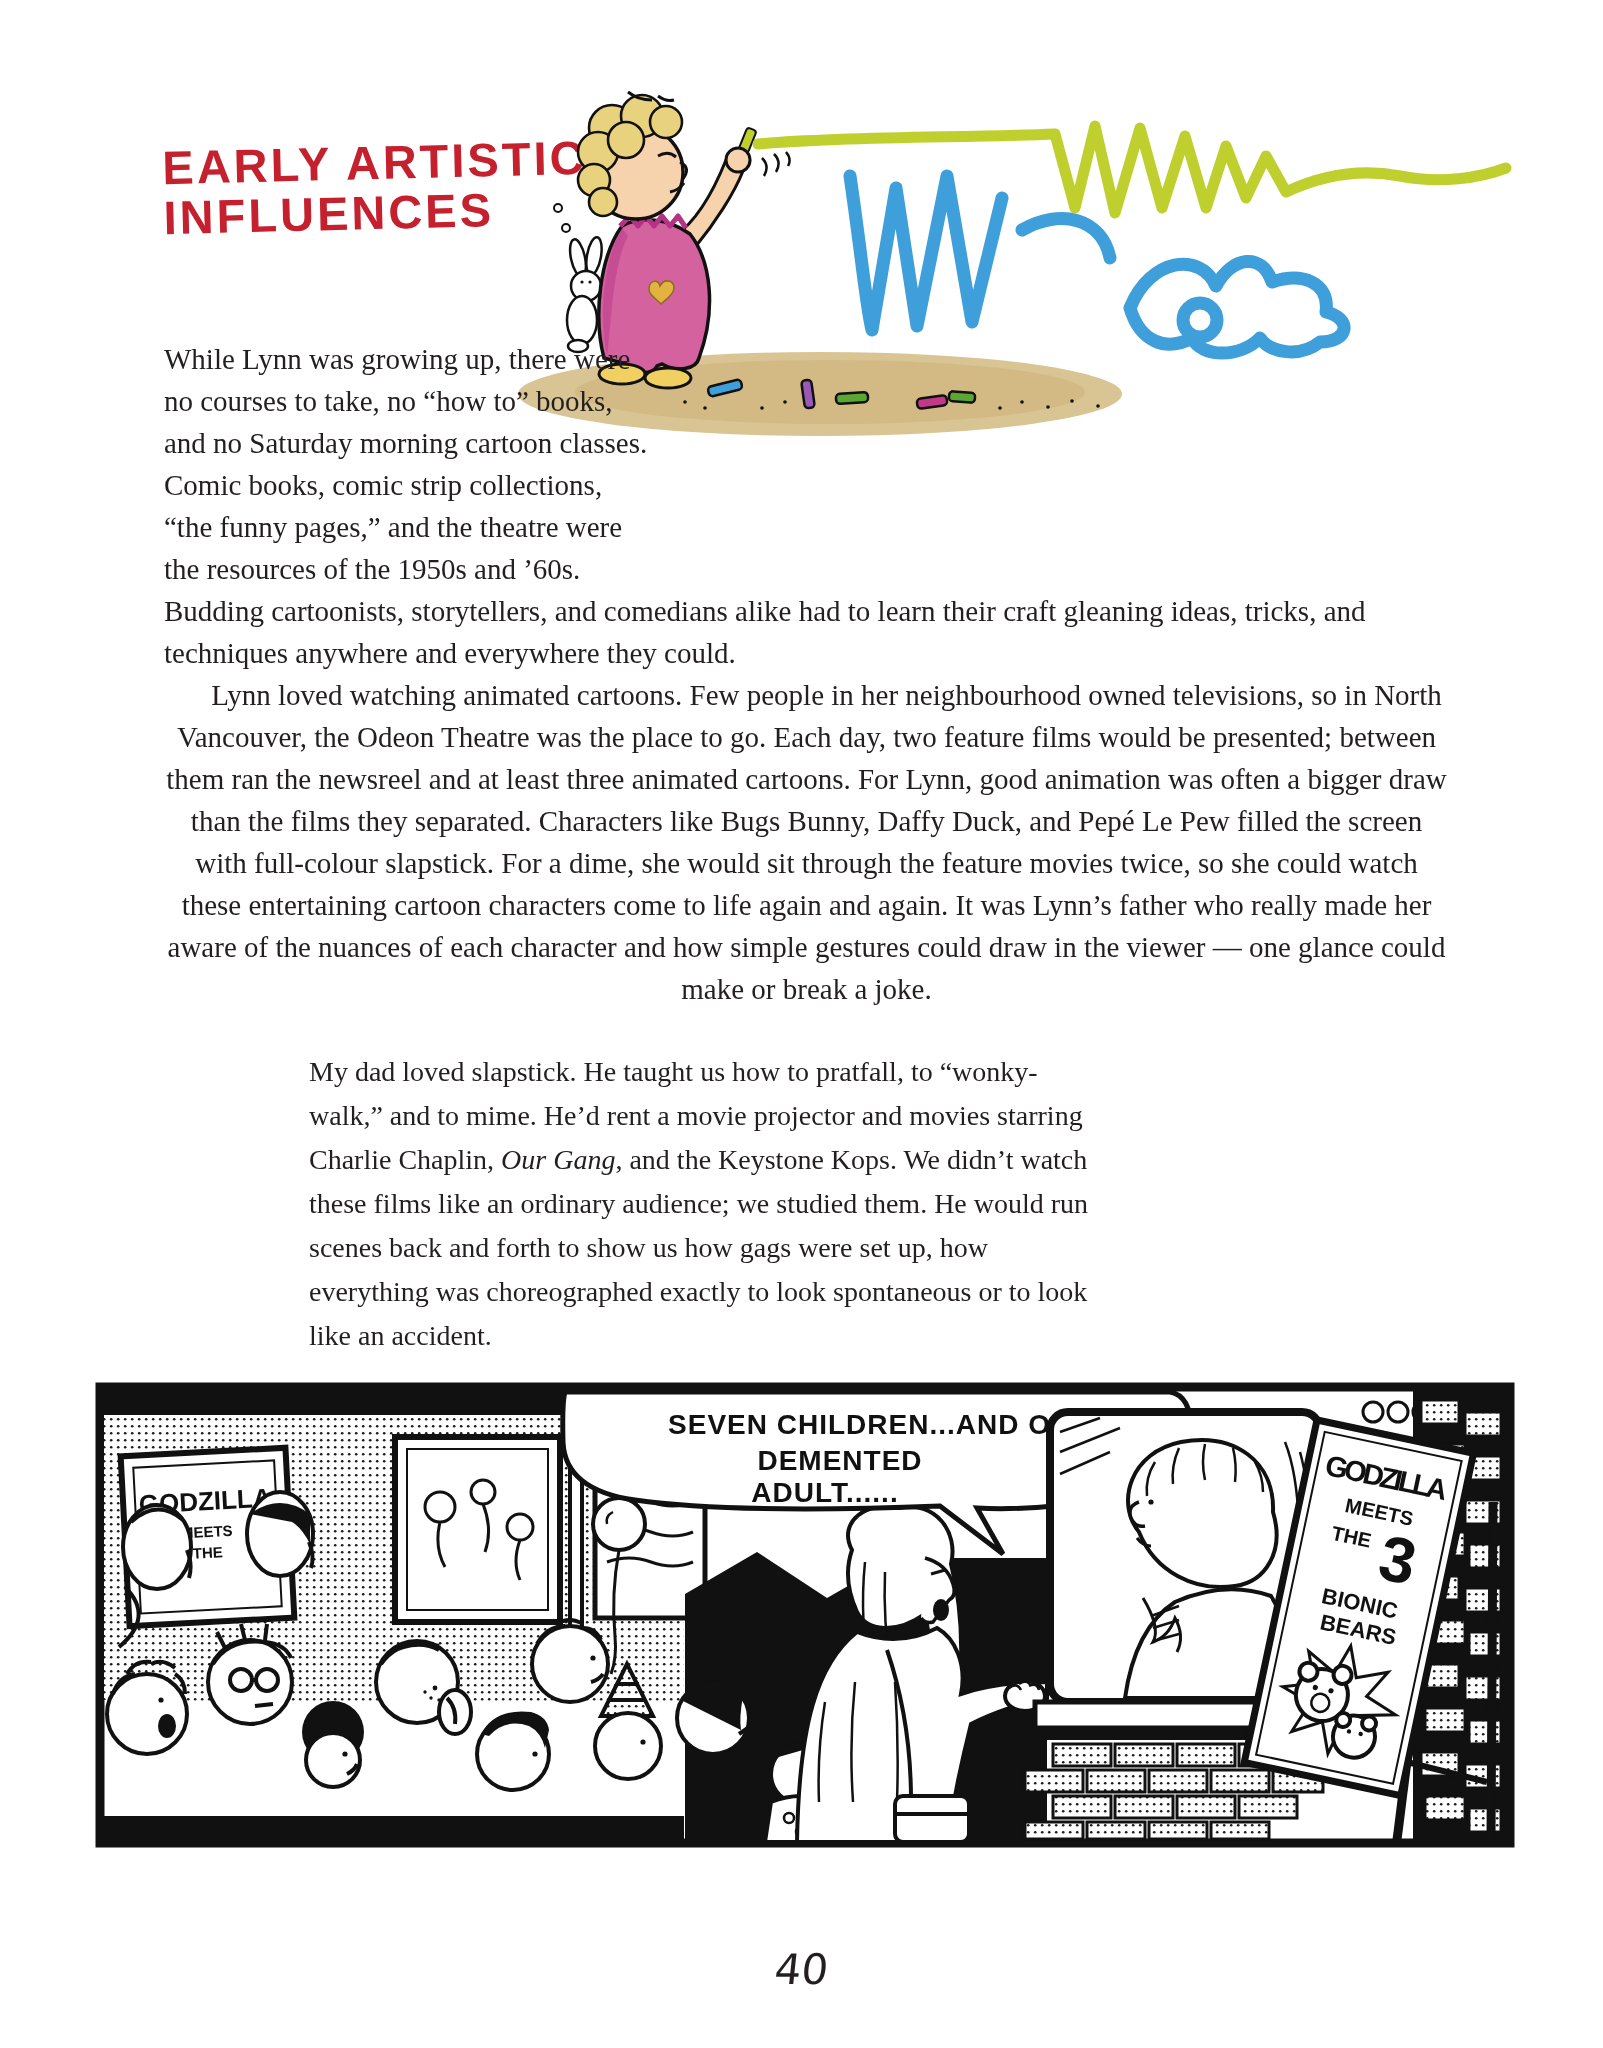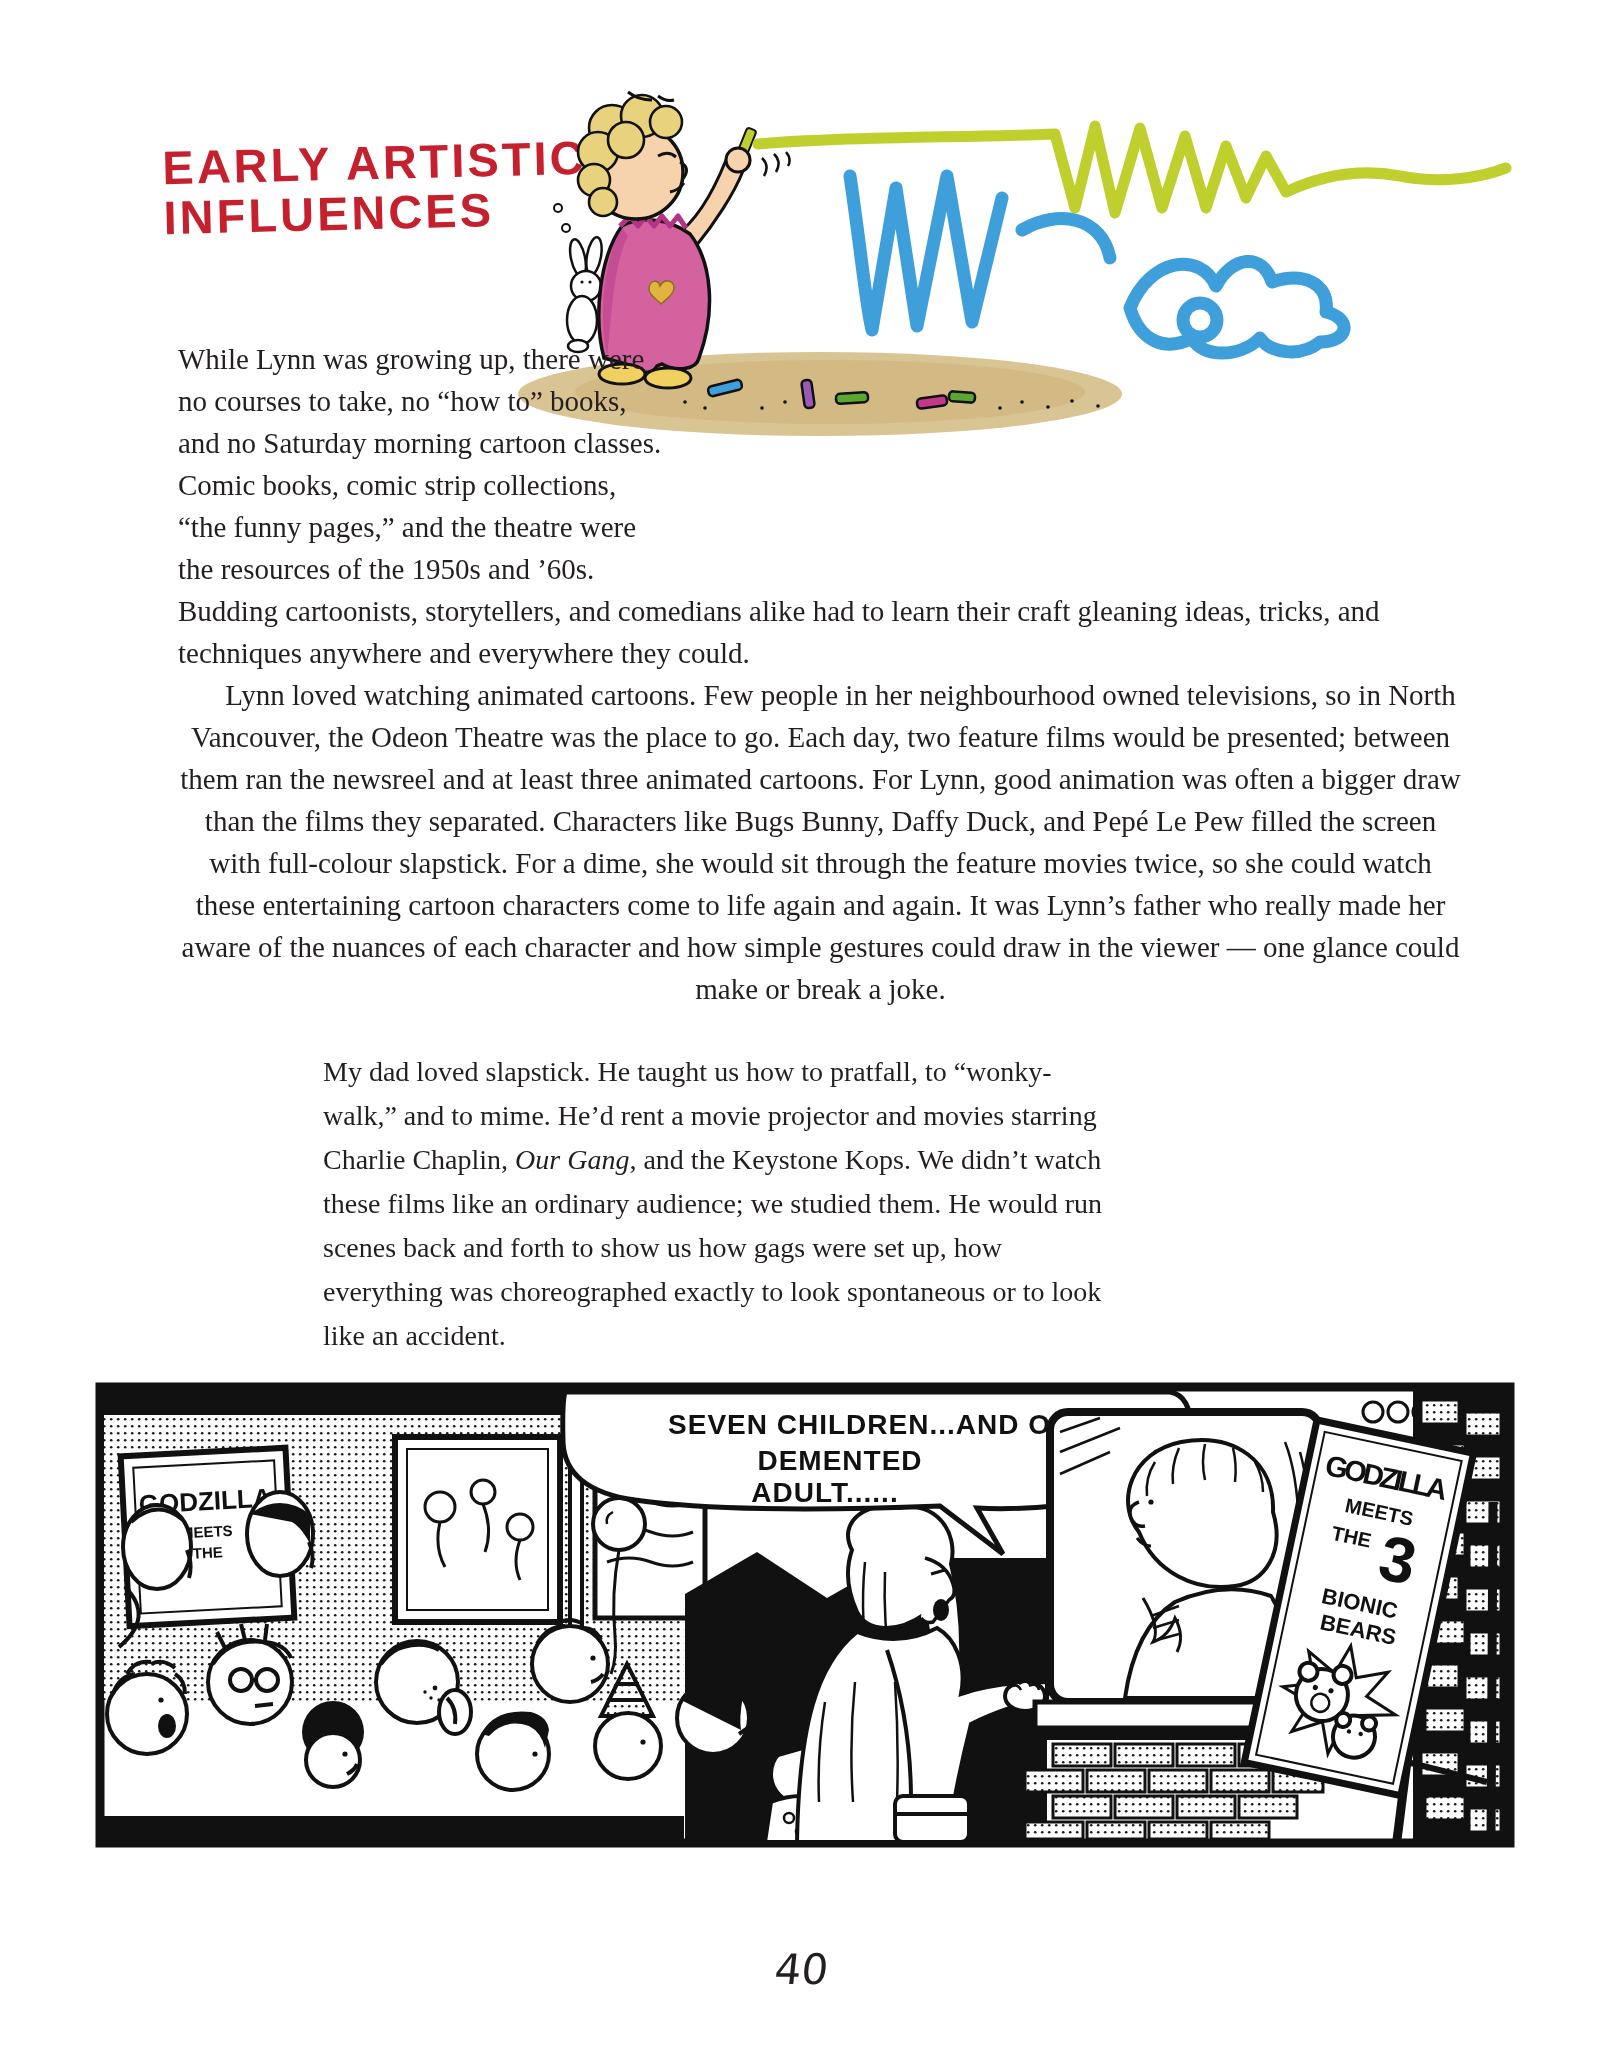--- a/index.html
+++ b/index.html
@@ -7,21 +7,21 @@
     position:relative;width:1603px;height:2048px;background:#ffffff;
     font-family:"Liberation Serif",serif;color:#231f20;overflow:hidden;
   }
   .heading{
     position:absolute;left:163px;top:138px;
     font-family:"Liberation Sans",sans-serif;font-weight:700;
     font-size:47px;line-height:1.06;letter-spacing:3px;
     transform:rotate(-1.4deg);
   }
   .bodycopy{
-    position:absolute;left:178px;top:338px;width:1285px;
+    position:absolute;left:164px;top:338px;width:1285px;
     font-size:29px;line-height:42px;
   }
   .bodycopy p{margin:0;}
   .illu-spacer{float:right;width:800px;height:252px;}
   .p2{text-indent:40px;text-align:center;}
   .quote{
     margin:40px 0 12px 145px;width:800px;
     font-size:28px;line-height:44px;
   }
   .illustration{position:absolute;left:500px;top:58px;width:1020px;height:385px;}

